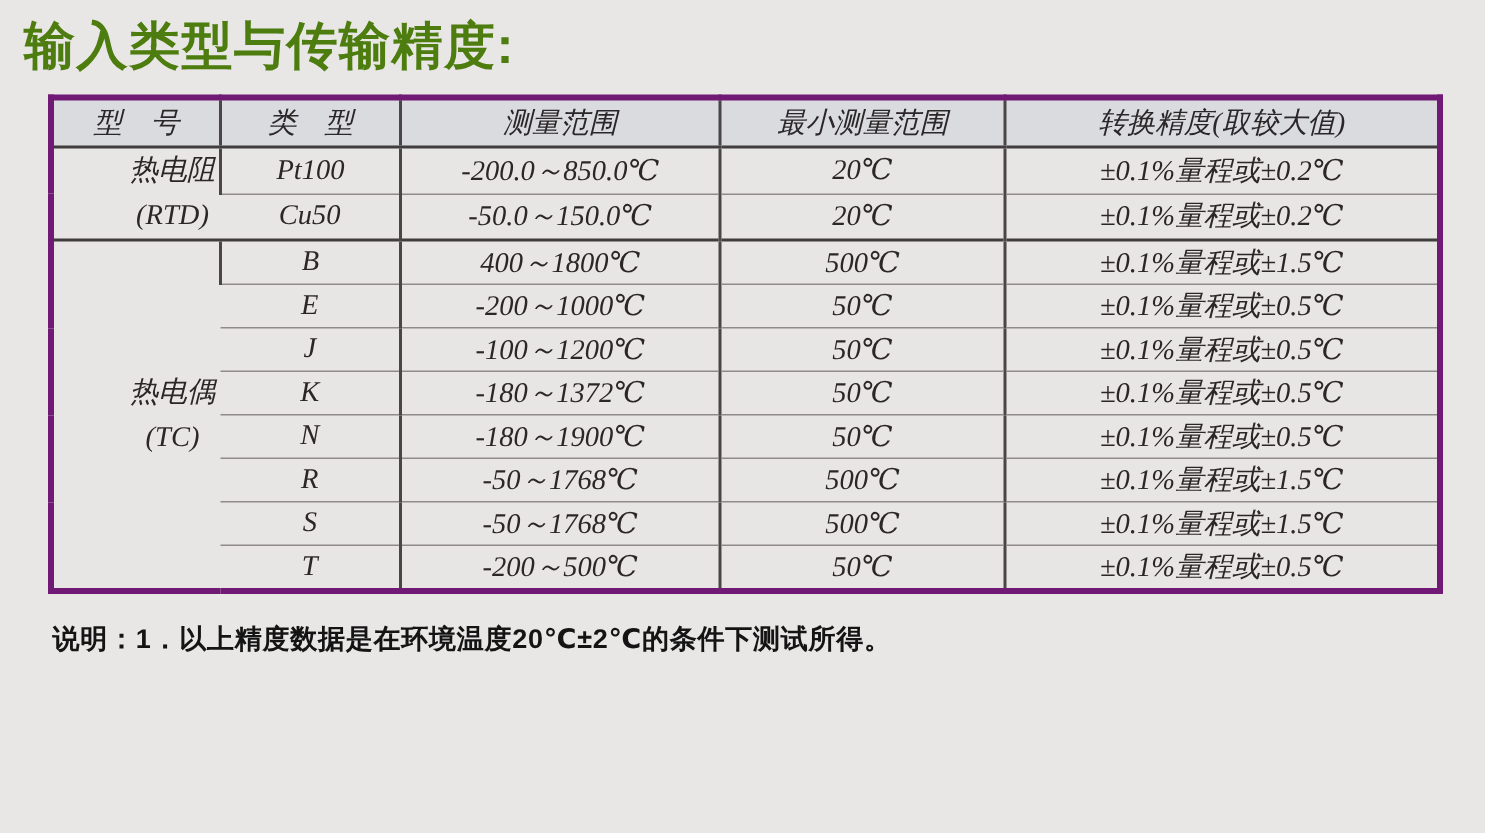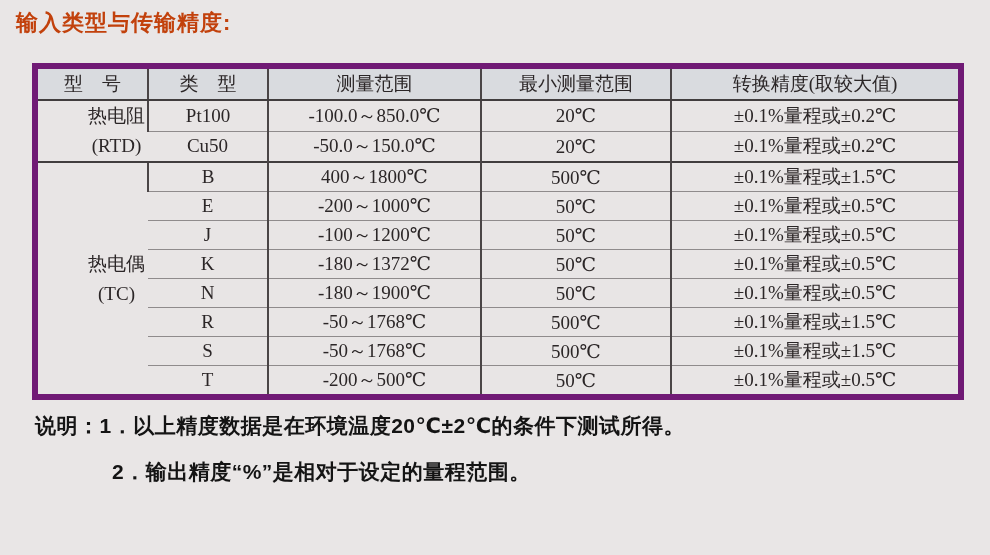--- a/index.html
+++ b/index.html
@@ -11,37 +11,38 @@
     height: 555px;
     position: relative;
     background: #e9e6e6;
     font-family: "Liberation Sans", "DejaVu Sans", sans-serif;
     overflow: hidden;
   }
   .page-title {
     position: absolute;
     left: 16px;
     top: 8px;
-    font-size: 22px;
+    font-size: 34px;
     font-weight: bold;
-    color: #c2410c;
+    color: #4d7c0f;
     letter-spacing: 1px;
   }
   table.spec-table {
     position: absolute;
     left: 32px;
     top: 63px;
     width: 926px;
     border-collapse: collapse;
     table-layout: fixed;
-    border: 6px solid #701a75;
+    border: 4px solid #701a75;
     background: #e8e5e5;
     font-family: "Liberation Serif", "DejaVu Serif", serif;
     font-size: 19px;
     color: #2b2627;
+    font-style: italic;
   }
   .spec-table th {
     height: 30px;
     background: #d9dbdf;
     font-weight: normal;
     text-align: center;
     vertical-align: middle;
     border-bottom: 2px solid #413d3e;
     padding: 0;
   }
@@ -64,24 +65,25 @@
   }
   .spec-table td.model-cell {
     border-top: 2px solid #413d3e;
     line-height: 30px;
     padding-left: 48px;
   }
   .notes {
     position: absolute;
     left: 35px;
     top: 413px;
-    font-size: 21px;
+    font-size: 18px;
     font-weight: bold;
     color: #141414;
     letter-spacing: 0.5px;
+    text-align: center;
   }
   .note-line {
     height: 26px;
     line-height: 26px;
     margin-bottom: 20px;
     white-space: nowrap;
   }
   .note-line.indent {
     padding-left: 77px;
   }
@@ -108,21 +110,21 @@
       <th>转换精度(取较大值)</th>
     </tr>
   </thead>
   <tbody>
     <tr class="section-start">
       <td class="model-cell" rowspan="2">
         <div>热电阻</div>
         <div>(RTD)</div>
       </td>
       <td>Pt100</td>
-      <td>-100.0～850.0℃</td>
+      <td>-200.0～850.0℃</td>
       <td>20℃</td>
       <td>±0.1%量程或±0.2℃</td>
     </tr>
     <tr>
       <td>Cu50</td>
       <td>-50.0～150.0℃</td>
       <td>20℃</td>
       <td>±0.1%量程或±0.2℃</td>
     </tr>
     <tr class="section-start">
@@ -177,16 +179,13 @@
       <td>50℃</td>
       <td>±0.1%量程或±0.5℃</td>
     </tr>
   </tbody>
 </table>
 
 <div class="notes">
   <div class="note-line">
     <span>说明：</span><span>1．以上精度数据是在环境温度20℃±2℃的条件下测试所得。</span>
   </div>
-  <div class="note-line indent">
-    <span>2．输出精度“%”是相对于设定的量程范围。</span>
-  </div>
 </div>
 
 </body></html>

